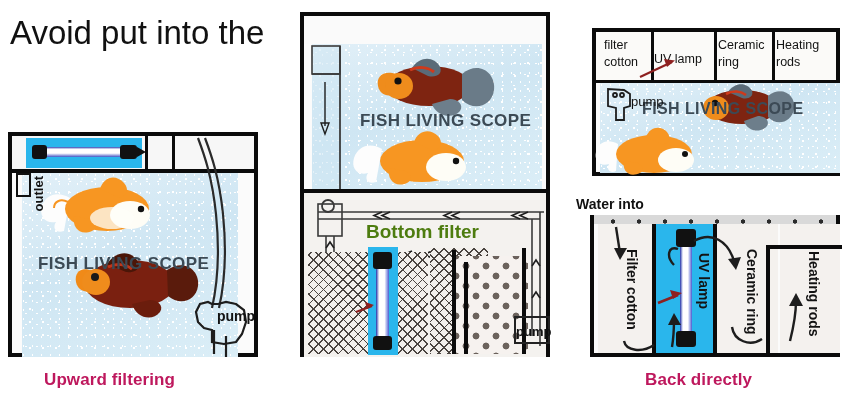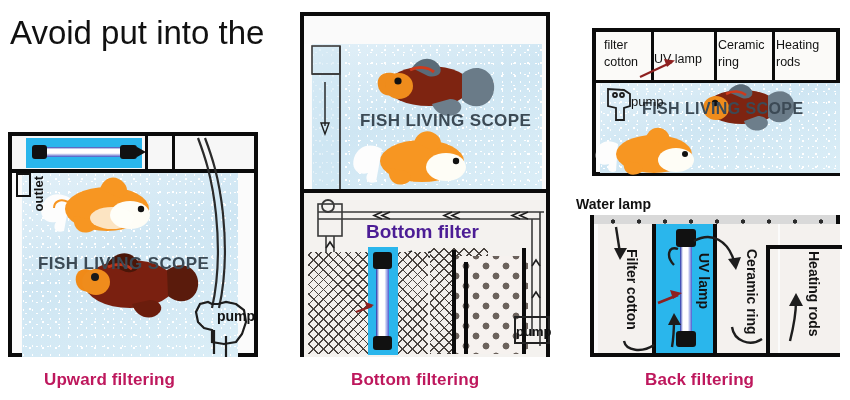--- a/index.html
+++ b/index.html
@@ -255,26 +255,25 @@
     <div class="lamp-v" style="left:69px; top:236px; width:19px; height:98px;">
       <div class="cap" style="height:17px;"></div>
       <div class="tube"></div>
       <div class="cap" style="height:14px;"></div>
     </div>
     <svg class="ov" width="250" height="345">
       <path d="M52 296 L68 290" stroke="#8e2020" stroke-width="2.4" fill="none"></path>
       <polygon points="70,289 61,286 63,293" fill="#8e2020"></polygon>
     </svg>
 
-    <div style="position:absolute; left:62px; top:205px; font-size:19px; font-weight:bold; color:#4c1d95; white-space:nowrap;">Bottom filter</div>
+    <div style="position:absolute; left:62px; top:205px; font-size:19px; font-weight:bold; color:#4d7c0f; white-space:nowrap;">Bottom filter</div>
 
     <div class="pumpbody" style="left:210px; top:300px; width:36px; height:28px;"></div>
     <div class="lbl" style="left:212px; top:308px; font-size:13px; font-weight:bold;">pump</div>
   </div>
-  <div class="caption" style="left:351px; top:370px;">Bottom filtering</div>
 
   <div class="abs blackbox" style="left:592px; top:28px; width:248px; height:148px;">
 
     <div class="abs" style="left:0; top:0; width:100%; height:48px; background:#fbfaf8;"></div>
 
     <div class="lbl" style="left:8px; top:5px; font-size:12.5px; line-height:1.38;">
       <span style="display:block; width:52px; white-space:normal;">filter cotton</span>
     </div>
     <div class="lbl" style="left:58px; top:20px; font-size:12.5px;">UV lamp</div>
     <div class="lbl" style="left:122px; top:5px; font-size:12.5px; line-height:1.38;">
@@ -322,21 +321,21 @@
         <ellipse cx="80" cy="128" rx="18" ry="12" fill="#fefdf6"></ellipse>
         <circle cx="89" cy="122" r="3" fill="#111"></circle>
       </g>
     </svg>
 
     <div class="scopetext" style="left:46px; top:68px; font-size:16px;">FISH LIVING SCOPE</div>
 
     <div class="lbl" style="left:35px; top:62px; font-size:13px;">pump</div>
   </div>
 
-  <div class="abs" style="left:576px; top:196px; font-size:14px; font-weight:bold; color:#111; white-space:nowrap;">Water lamp</div>
+  <div class="abs" style="left:576px; top:196px; font-size:14px; font-weight:bold; color:#111; white-space:nowrap;">Water into</div>
 
   <div class="abs blackbox" style="left:590px; top:215px; width:250px; height:142px; border-top-width:0;">
 
     <div class="abs" style="left:0; top:0; width:100%; height:9px;
                 background-color:#d9d9d9;
                 background-image: radial-gradient(circle, #2b2b2b 0 2px, transparent 2.2px);
                 background-size: 26px 9px; background-position: 6px 2px;"></div>
 
     <div class="abs" style="left:4px; top:9px; width:56px; height:129px; background:#f4f1ee;"></div>
     <div class="uvbox" style="left:62px; top:9px; width:58px; height:129px;"></div>
@@ -375,15 +374,15 @@
       <path d="M196 126 C200 110 202 98 202 86" stroke="#1d1d1d" stroke-width="2.4" fill="none"></path>
       <polygon points="202,78 195,91 209,91" fill="#1d1d1d"></polygon>
     </svg>
 
     <div class="vlabel" style="left:30px; top:34px; font-size:14px;">Filter cotton</div>
     <div class="vlabel" style="left:102px; top:38px; font-size:14px;">UV lamp</div>
     <div class="vlabel" style="left:150px; top:34px; font-size:14px;">Ceramic ring</div>
     <div class="vlabel" style="left:212px; top:36px; font-size:14px;">Heating rods</div>
   </div>
 
-  <div class="caption" style="left:645px; top:370px;">Back filtering</div>
+  <div class="caption" style="left:645px; top:370px;">Back directly</div>
 
 </div>
 
 </body></html>

